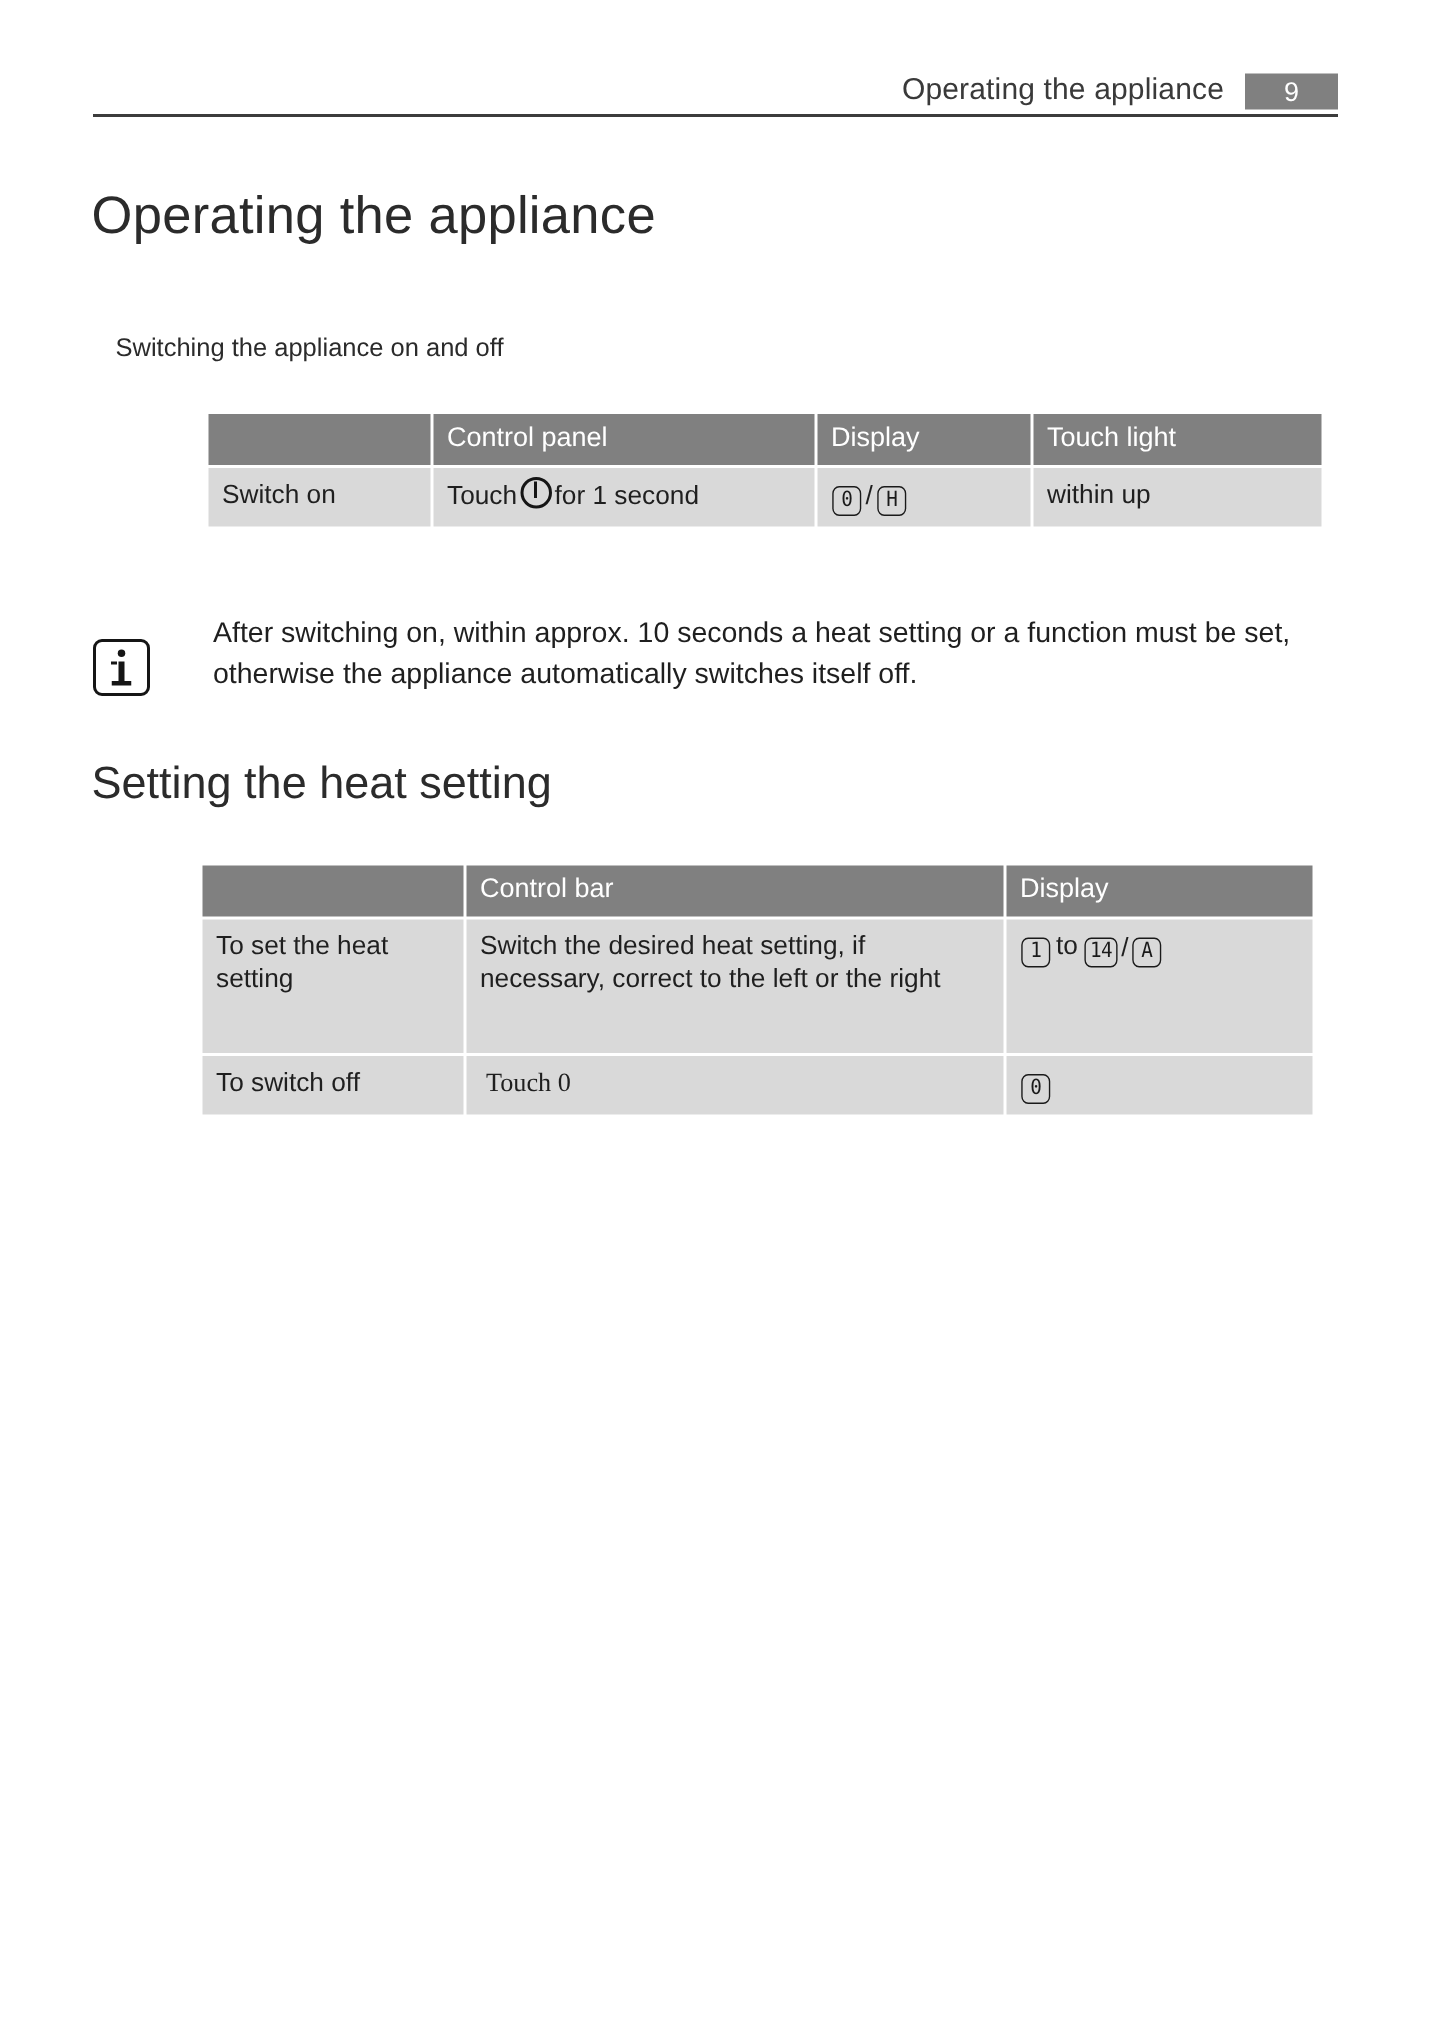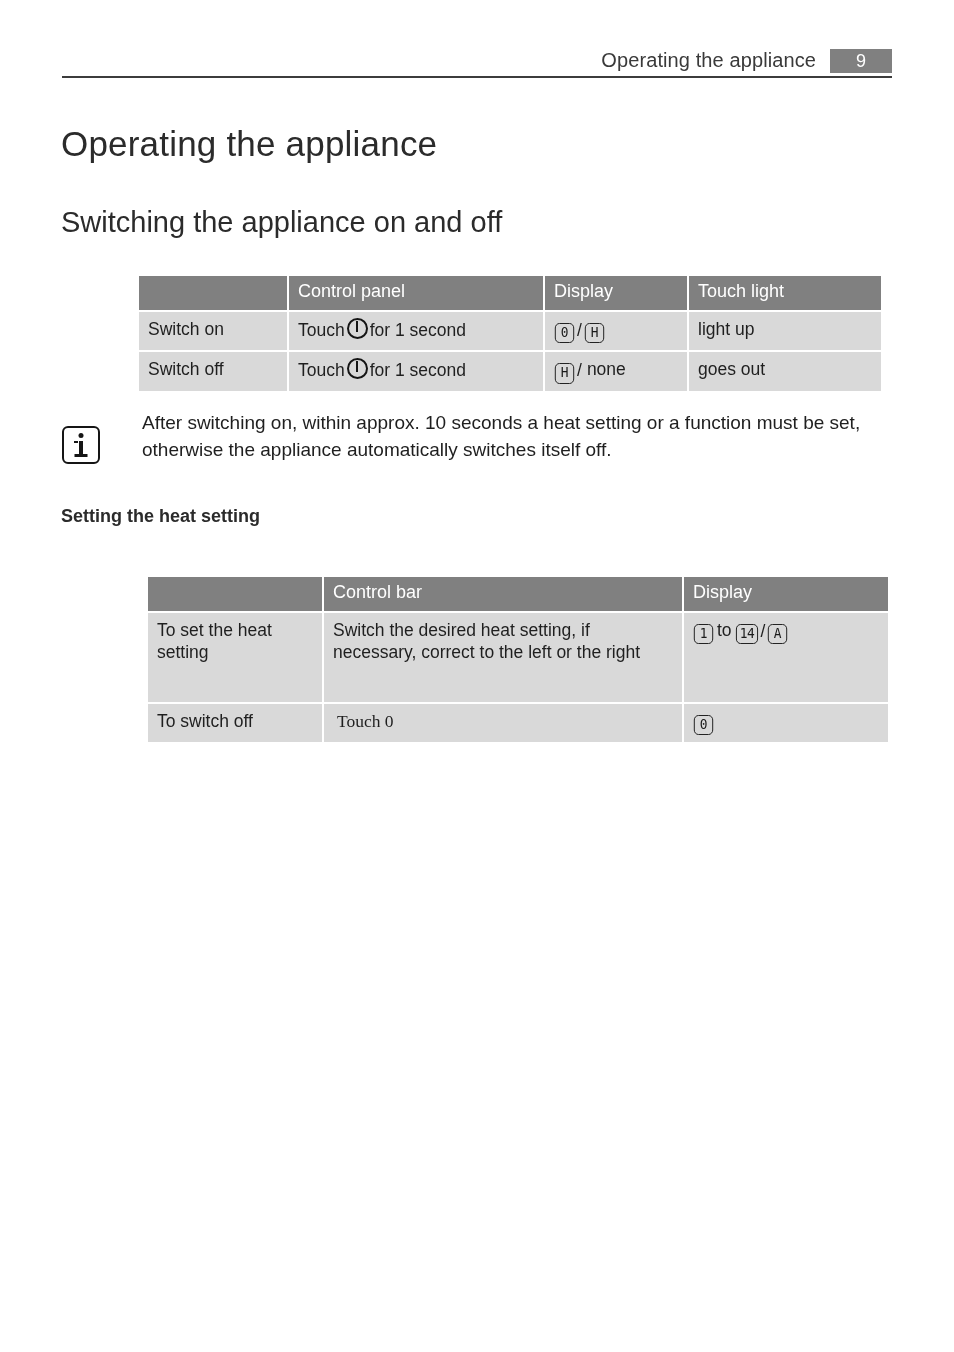--- a/index.html
+++ b/index.html
@@ -63,45 +63,45 @@
     font-size: 35px;
     font-weight: normal;
     color: #2b2b2b;
     letter-spacing: 0.2px;
     margin: 0;
   }
   .h2-a {
     position: absolute;
     left: 61px;
     top: 206px;
-    font-size: 29px;
+    font-size: 17px;
     font-weight: normal;
     color: #2b2b2b;
-    margin: 0;
+    margin: 16px;
   }
   .h2-b {
     position: absolute;
     left: 61px;
     top: 506px;
-    font-size: 18px;
-    font-weight: bold;
+    font-size: 30px;
+    font-weight: normal;
     color: #2b2b2b;
     margin: 0;
   }
 
   
   .doc-table {
     position: absolute;
     border-collapse: separate;
     border-spacing: 2px 2px;
     font-size: 17.5px;
     table-layout: fixed;
   }
   #table-switching { left: 137px; top: 274px; }
-  #table-heat      { left: 146px; top: 575px; }
+  #table-heat      { left: 133px; top: 575px; }
 
   .doc-table th {
     background: #808080;
     color: #ffffff;
     font-weight: normal;
     text-align: left;
     vertical-align: top;
     padding: 5px 9px 8px 9px;
     font-size: 18px;
     line-height: 1.15;
@@ -272,31 +272,21 @@
   </thead>
   <tbody>
     <tr class="body-row">
       <td>Switch on</td>
       <td>
         <span>Touch</span><span class="power-icon"></span><span>for 1 second</span>
       </td>
       <td>
         <span class="seg">0</span><span class="seg-sep">/</span><span class="seg">H</span>
       </td>
-      <td>light up</td>
-    </tr>
-    <tr class="body-row">
-      <td>Switch off</td>
-      <td>
-        <span>Touch</span><span class="power-icon"></span><span>for 1 second</span>
-      </td>
-      <td>
-        <span class="seg">H</span><span class="seg-sep">/</span><span class="seg-word">none</span>
-      </td>
-      <td>goes out</td>
+      <td>within up</td>
     </tr>
   </tbody>
 </table>
 
 <div class="note">
   <div class="note-icon">
     <span class="dot"></span>
     <span class="cap"></span>
     <span class="stem"></span>
     <span class="base"></span>

